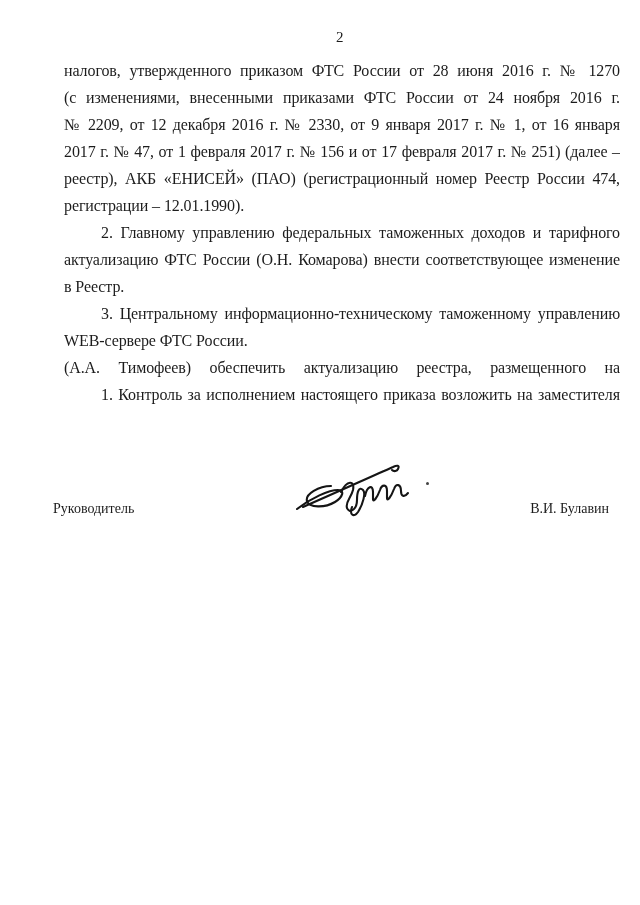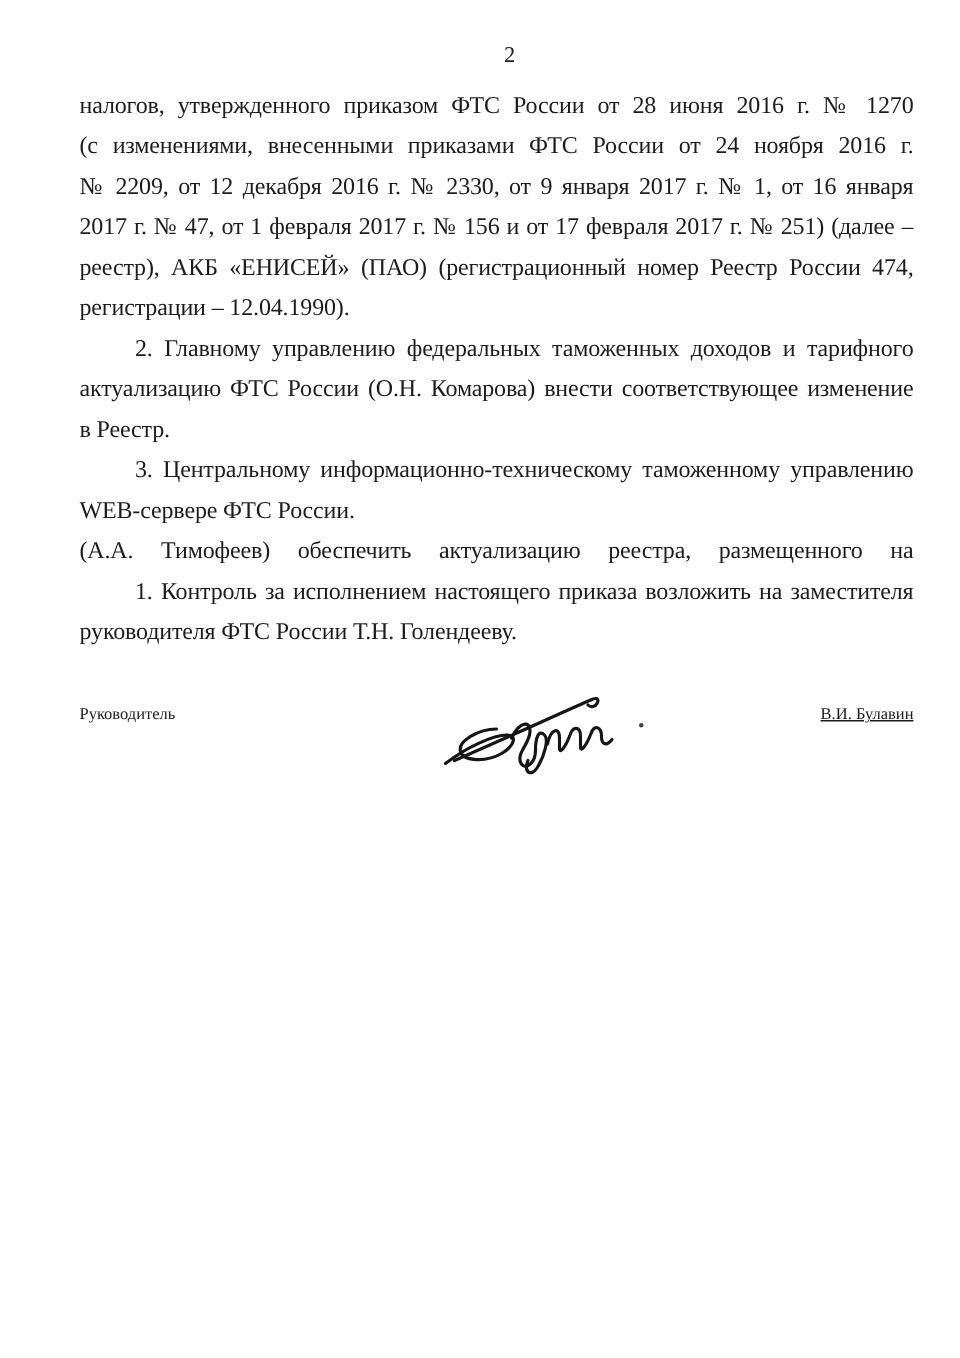--- a/index.html
+++ b/index.html
@@ -17,49 +17,49 @@
     top: 29px;
     left: 0;
     width: 680px;
     text-align: center;
     font-size: 15px;
     letter-spacing: 0.5px;
   }
   .text-block {
     position: absolute;
     top: 57px;
-    left: 53px;
+    left: 64px;
     width: 556px;
   }
   .line {
     height: 27px;
     line-height: 27px;
     font-size: 16px;
     letter-spacing: -0.1px;
     overflow: hidden;
     white-space: nowrap;
   }
   .l-justify {
     text-align: justify;
     text-align-last: justify;
     white-space: normal;
   }
   .l-left { text-align: left; }
   .l-indent { text-indent: 37px; }
   .signature-row {
     position: absolute;
-    top: 463px;
+    top: 495px;
     left: 53px;
     width: 556px;
     height: 27px;
     line-height: 27px;
-    font-size: 11px;
+    font-size: 14px;
   }
   .sig-label { position: absolute; left: 0; top: 0; }
-  .sig-name  { position: absolute; right: 0; top: 0; text-decoration: underline; }
+  .sig-name  { position: absolute; right: 0; top: 0; }
   .autograph {
     position: absolute;
     left: 293px;
     top: 452px;
     width: 130px;
     height: 66px;
   }
   .ink-dot {
     position: absolute;
     left: 426px;
@@ -76,29 +76,28 @@
 <div class="page">
 
   <div class="page-number">2</div>
 
   <div class="text-block">
     <div class="line l-justify">налогов, утвержденного приказом ФТС России от 28 июня 2016 г. № 1270</div>
     <div class="line l-justify">(с изменениями, внесенными приказами ФТС России от 24 ноября 2016 г.</div>
     <div class="line l-justify">№ 2209, от 12 декабря 2016 г. № 2330, от 9 января 2017 г. № 1, от 16 января</div>
     <div class="line l-justify">2017 г. № 47, от 1 февраля 2017 г. № 156 и от 17 февраля 2017 г. № 251) (далее –</div>
     <div class="line l-justify">реестр), АКБ «ЕНИСЕЙ» (ПАО) (регистрационный номер Реестр России 474, дата</div>
-    <div class="line l-left">регистрации – 12.04.1990).</div>
+    <div class="line l-left">регистрации – 12.01.1990).</div>
     <div class="line l-justify l-indent">2. Главному управлению федеральных таможенных доходов и тарифного</div>
     <div class="line l-justify">актуализацию ФТС России (О.Н. Комарова) внести соответствующее изменение</div>
     <div class="line l-left">в Реестр.</div>
     <div class="line l-justify l-indent">3. Центральному информационно-техническому таможенному управлению</div>
     <div class="line l-left">WEB-сервере ФТС России.</div>
     <div class="line l-justify">(А.А. Тимофеев) обеспечить актуализацию реестра, размещенного на</div>
     <div class="line l-justify l-indent">1. Контроль за исполнением настоящего приказа возложить на заместителя</div>
-    <div class="line l-left">руководителя ФТС России Т.Н. Голендееву.</div>
   </div>
 
   <div class="signature-row">
     <span class="sig-label">Руководитель</span>
     <span class="sig-name">В.И. Булавин</span>
   </div>
 
   <svg class="autograph" viewBox="0 0 130 66" fill="none" stroke="#151515" stroke-width="2.1" stroke-linecap="round" stroke-linejoin="round">
     <path d="M4,57 C18,46 36,38 45,38 C52,38 50,45 42,50 C32,56 16,56 14,49 C12,42 26,34 38,34"></path>
     <path d="M10,55 C40,42 75,26 100,15 C104,13 107,13 105,17 C104,19 101,20 99,18"></path>

